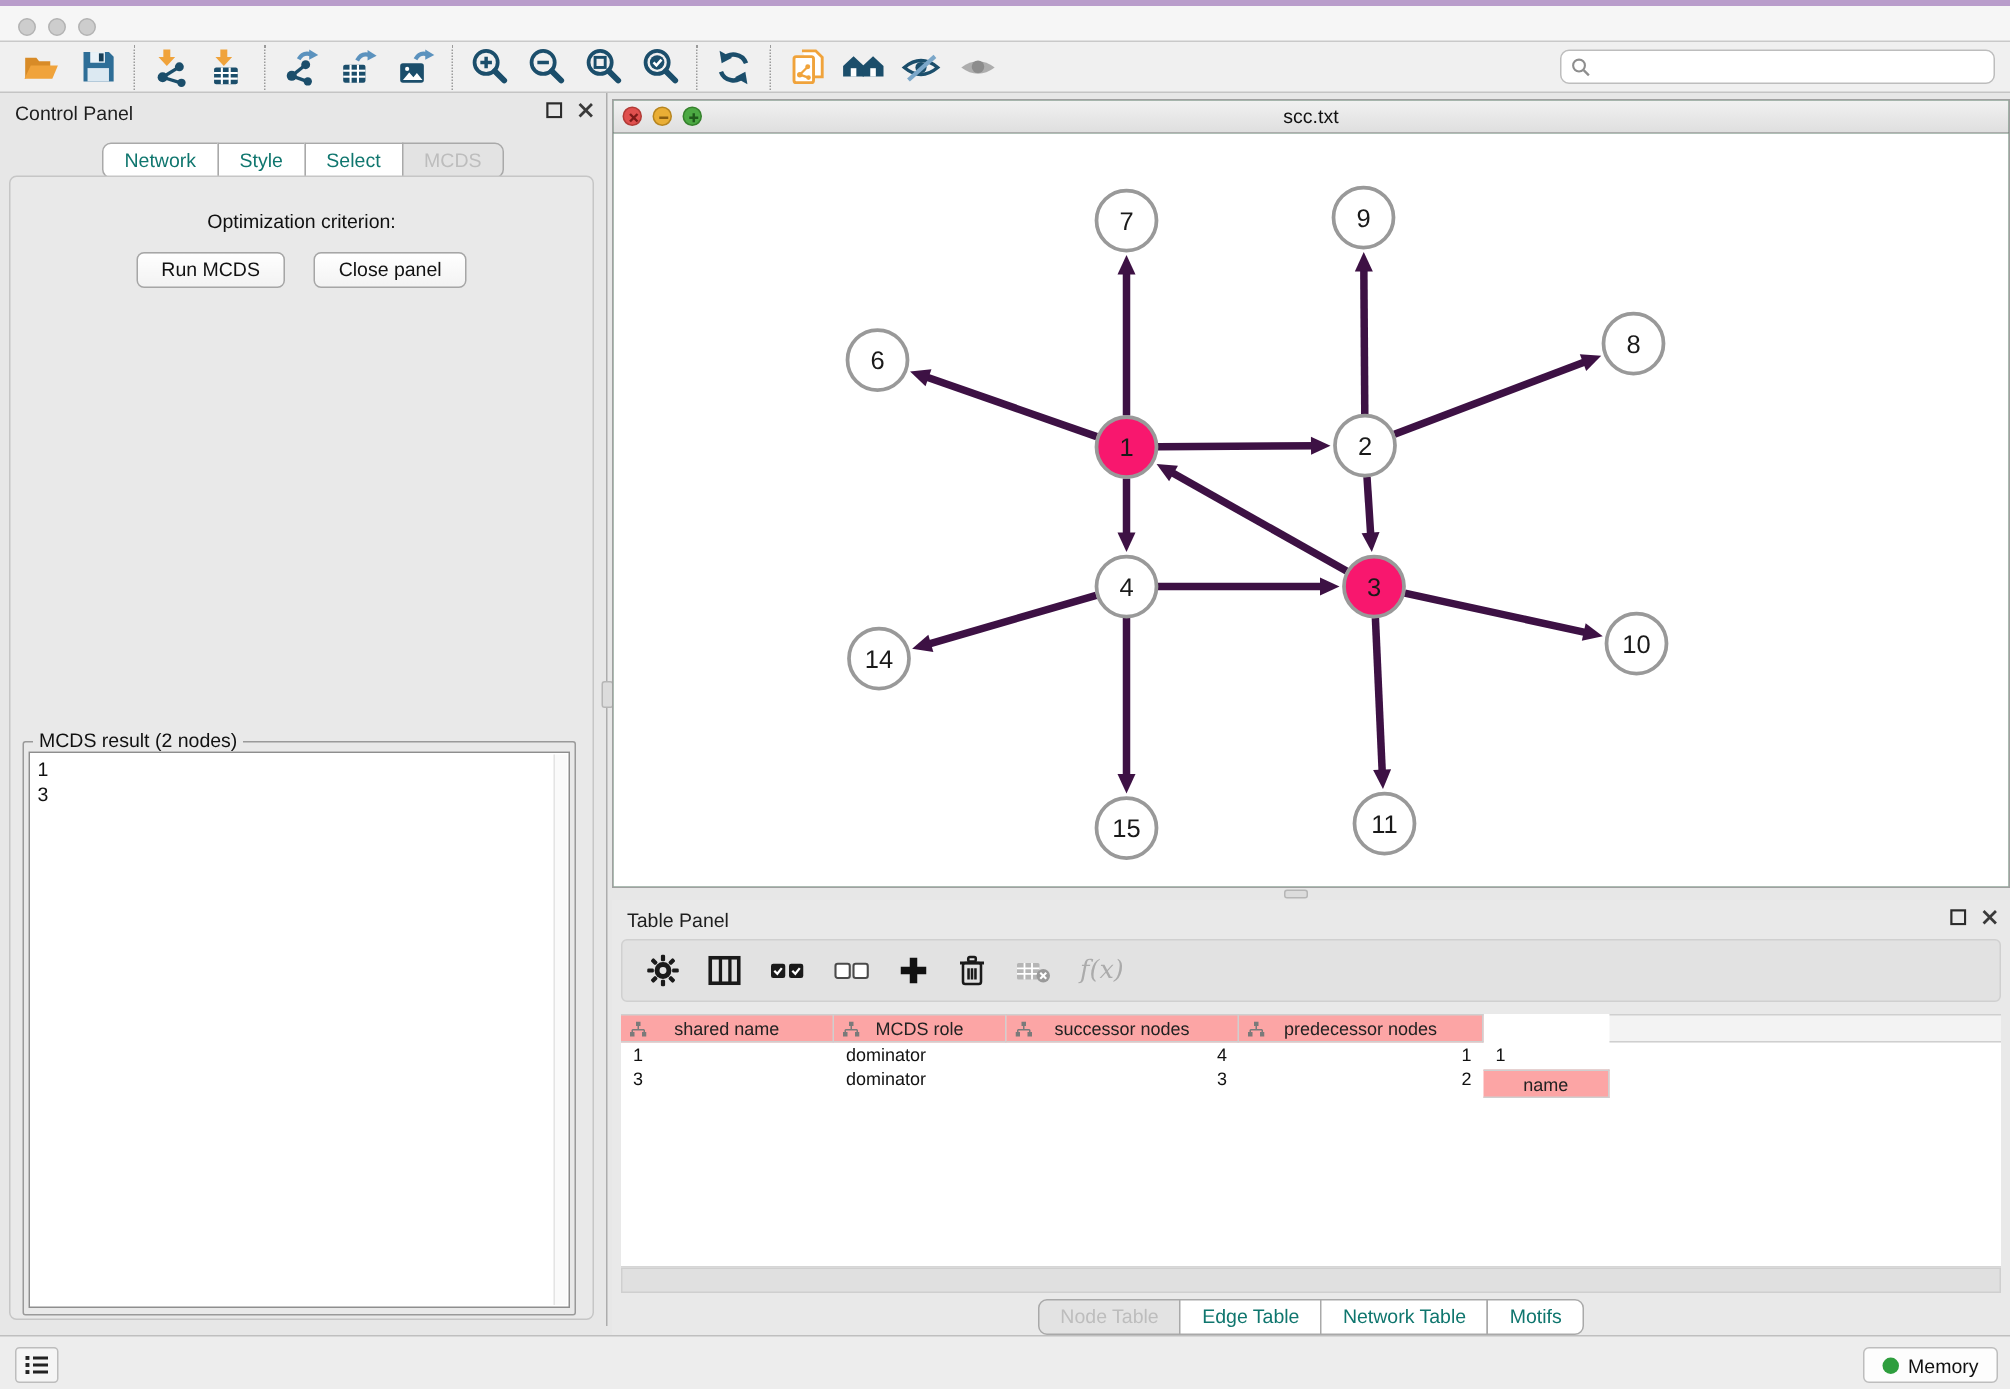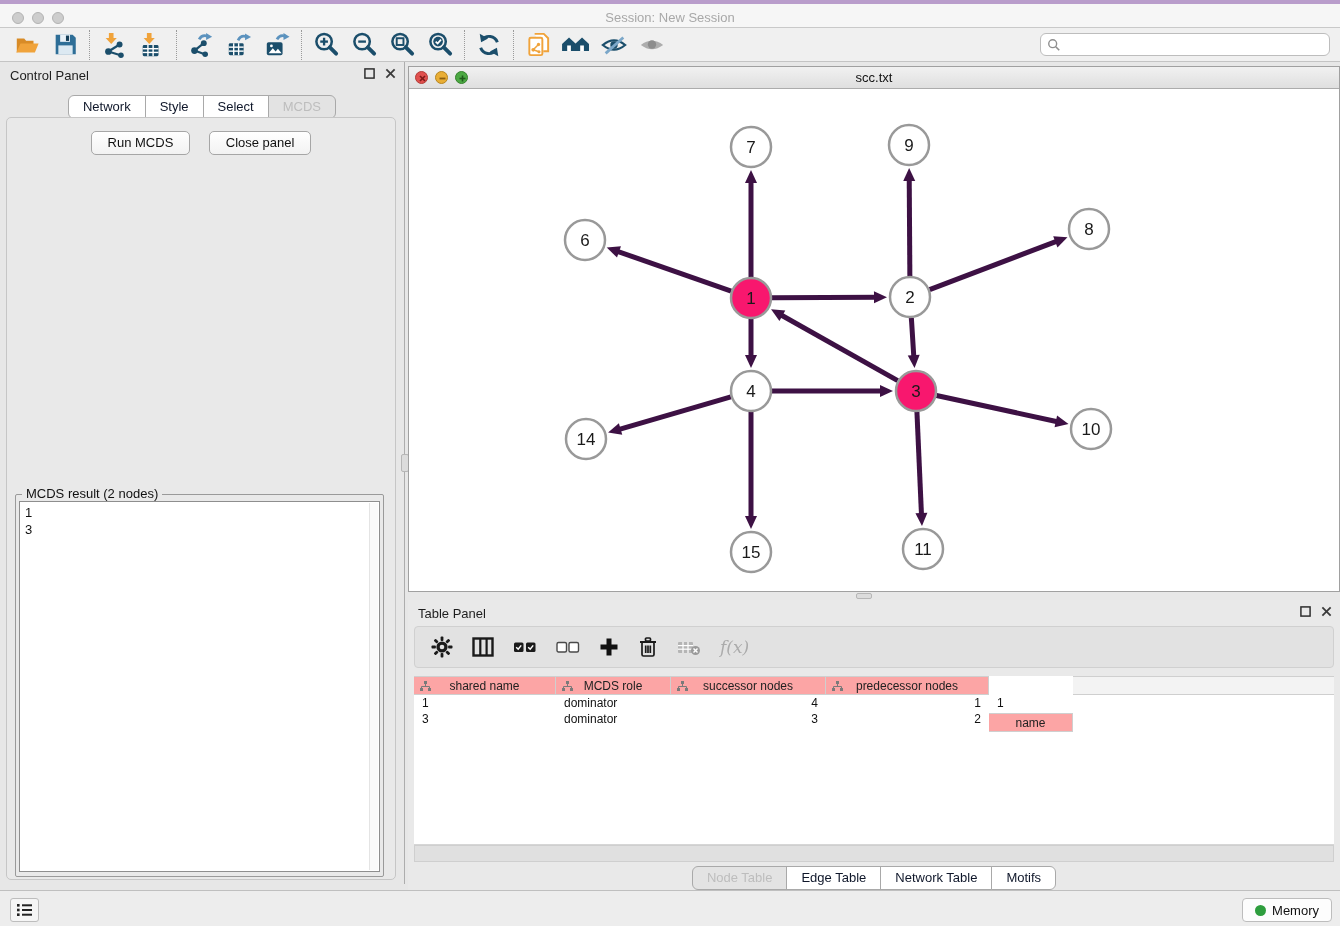--- a/index.html
+++ b/index.html
@@ -21,21 +21,21 @@
 
   
   .workspace{position:absolute;left:0;top:62px;width:1340px;height:828px;background:#E7E7E7;}
 
   
   .control-panel{position:absolute;left:0;top:0;width:404px;height:822px;}
   .panel-header{position:relative;height:26px;text-decoration:underline;}
   .panel-title{position:absolute;left:10px;top:6px;font-size:13px;color:#1E1E1E;}
   .win-icons{position:absolute;right:8px;top:6px;display:flex;gap:10px;align-items:center;}
   .cp-tabs{position:absolute;left:0;right:0;top:33px;text-align:center;white-space:nowrap;}
-  .tab{display:inline-block;padding:3px 14px 4px;font-size:13px;background:#FFF;border:1px solid #A9A9A9;margin-left:-1px;color:#0f172a;vertical-align:middle;}
+  .tab{display:inline-block;padding:3px 14px 4px;font-size:13px;background:#FFF;border:1px solid #A9A9A9;margin-left:-1px;color:#0f766e;vertical-align:middle;}
   .tab:first-child{border-radius:6px 0 0 6px;margin-left:0;}
   .tab:last-child{border-radius:0 6px 6px 0;}
   .tab.active{background:#E3E3E3;color:#BDBDBD;}
   .cp-card{position:absolute;left:6px;right:8px;top:55px;bottom:4px;border:1px solid #C6C6C6;border-radius:5px;background:#E9E9E9;}
   .opt-label{margin-top:22px;text-align:center;font-size:13px;color:#111;}
   .dropdown{position:relative;margin:9px auto 0;width:310px;height:24px;background:#FFF;border:1px solid #ADADAD;border-radius:5px;font-size:13px;display:flex;align-items:center;padding:0 22px 0 10px;}
   .dropdown .stepper{position:absolute;right:6px;top:4px;}
   .btn-row{margin-top:13px;text-align:center;}
   .push-btn{display:inline-block;padding:3px 16px 4px;font-size:13px;background:linear-gradient(#FFFFFF,#F2F2F2);border:1px solid #A6A6A6;border-radius:5px;color:#111;margin:0 7px;text-align:right;}
   .result-group{position:absolute;left:8px;right:11px;top:376px;bottom:2px;border:1px solid #9A9A9A;border-radius:2px;}
@@ -90,21 +90,20 @@
 </style>
 </head>
 <body>
 
 <div class="app">
 
   <div class="titlebar">
     <div class="traffic t1"></div>
     <div class="traffic t2"></div>
     <div class="traffic t3"></div>
-    <div class="titlebar-title">Session: New Session</div>
   </div>
 
   <div class="toolbar">
     <div class="tb-btn">
       <span>
           <svg width="26" height="26" viewBox="0 0 28 28">
             <path d="M3 22 V7 h8 l2 2.5 h8 v3.5" fill="#D88B27"></path>
             <path d="M2.5 22 L7 12.5 h19.5 L22.5 22 Z" fill="#F0A33B"></path>
           </svg>
         </span>
@@ -310,20 +309,21 @@
           <span>
               <svg width="11" height="11" viewBox="0 0 12 12">
                 <line class="icon-x" x1="1.5" y1="1.5" x2="10.5" y2="10.5"></line>
                 <line class="icon-x" x1="10.5" y1="1.5" x2="1.5" y2="10.5"></line>
               </svg>
             </span>
         </span>
       </div>
       <div class="cp-tabs"><span class="tab">Network</span><span class="tab">Style</span><span class="tab">Select</span><span class="tab active">MCDS</span></div>
       <div class="cp-card">
+        <div class="opt-label">Optimization criterion:</div>
         <div class="btn-row">
           <span class="push-btn">Run MCDS</span>
           <span class="push-btn">Close panel</span>
         </div>
         <div class="result-group">
           <span class="result-legend">MCDS result (2 nodes)</span>
           <div class="result-area">
             <pre id="result-lines">1
 3</pre>
             <div class="result-scroll"></div>

